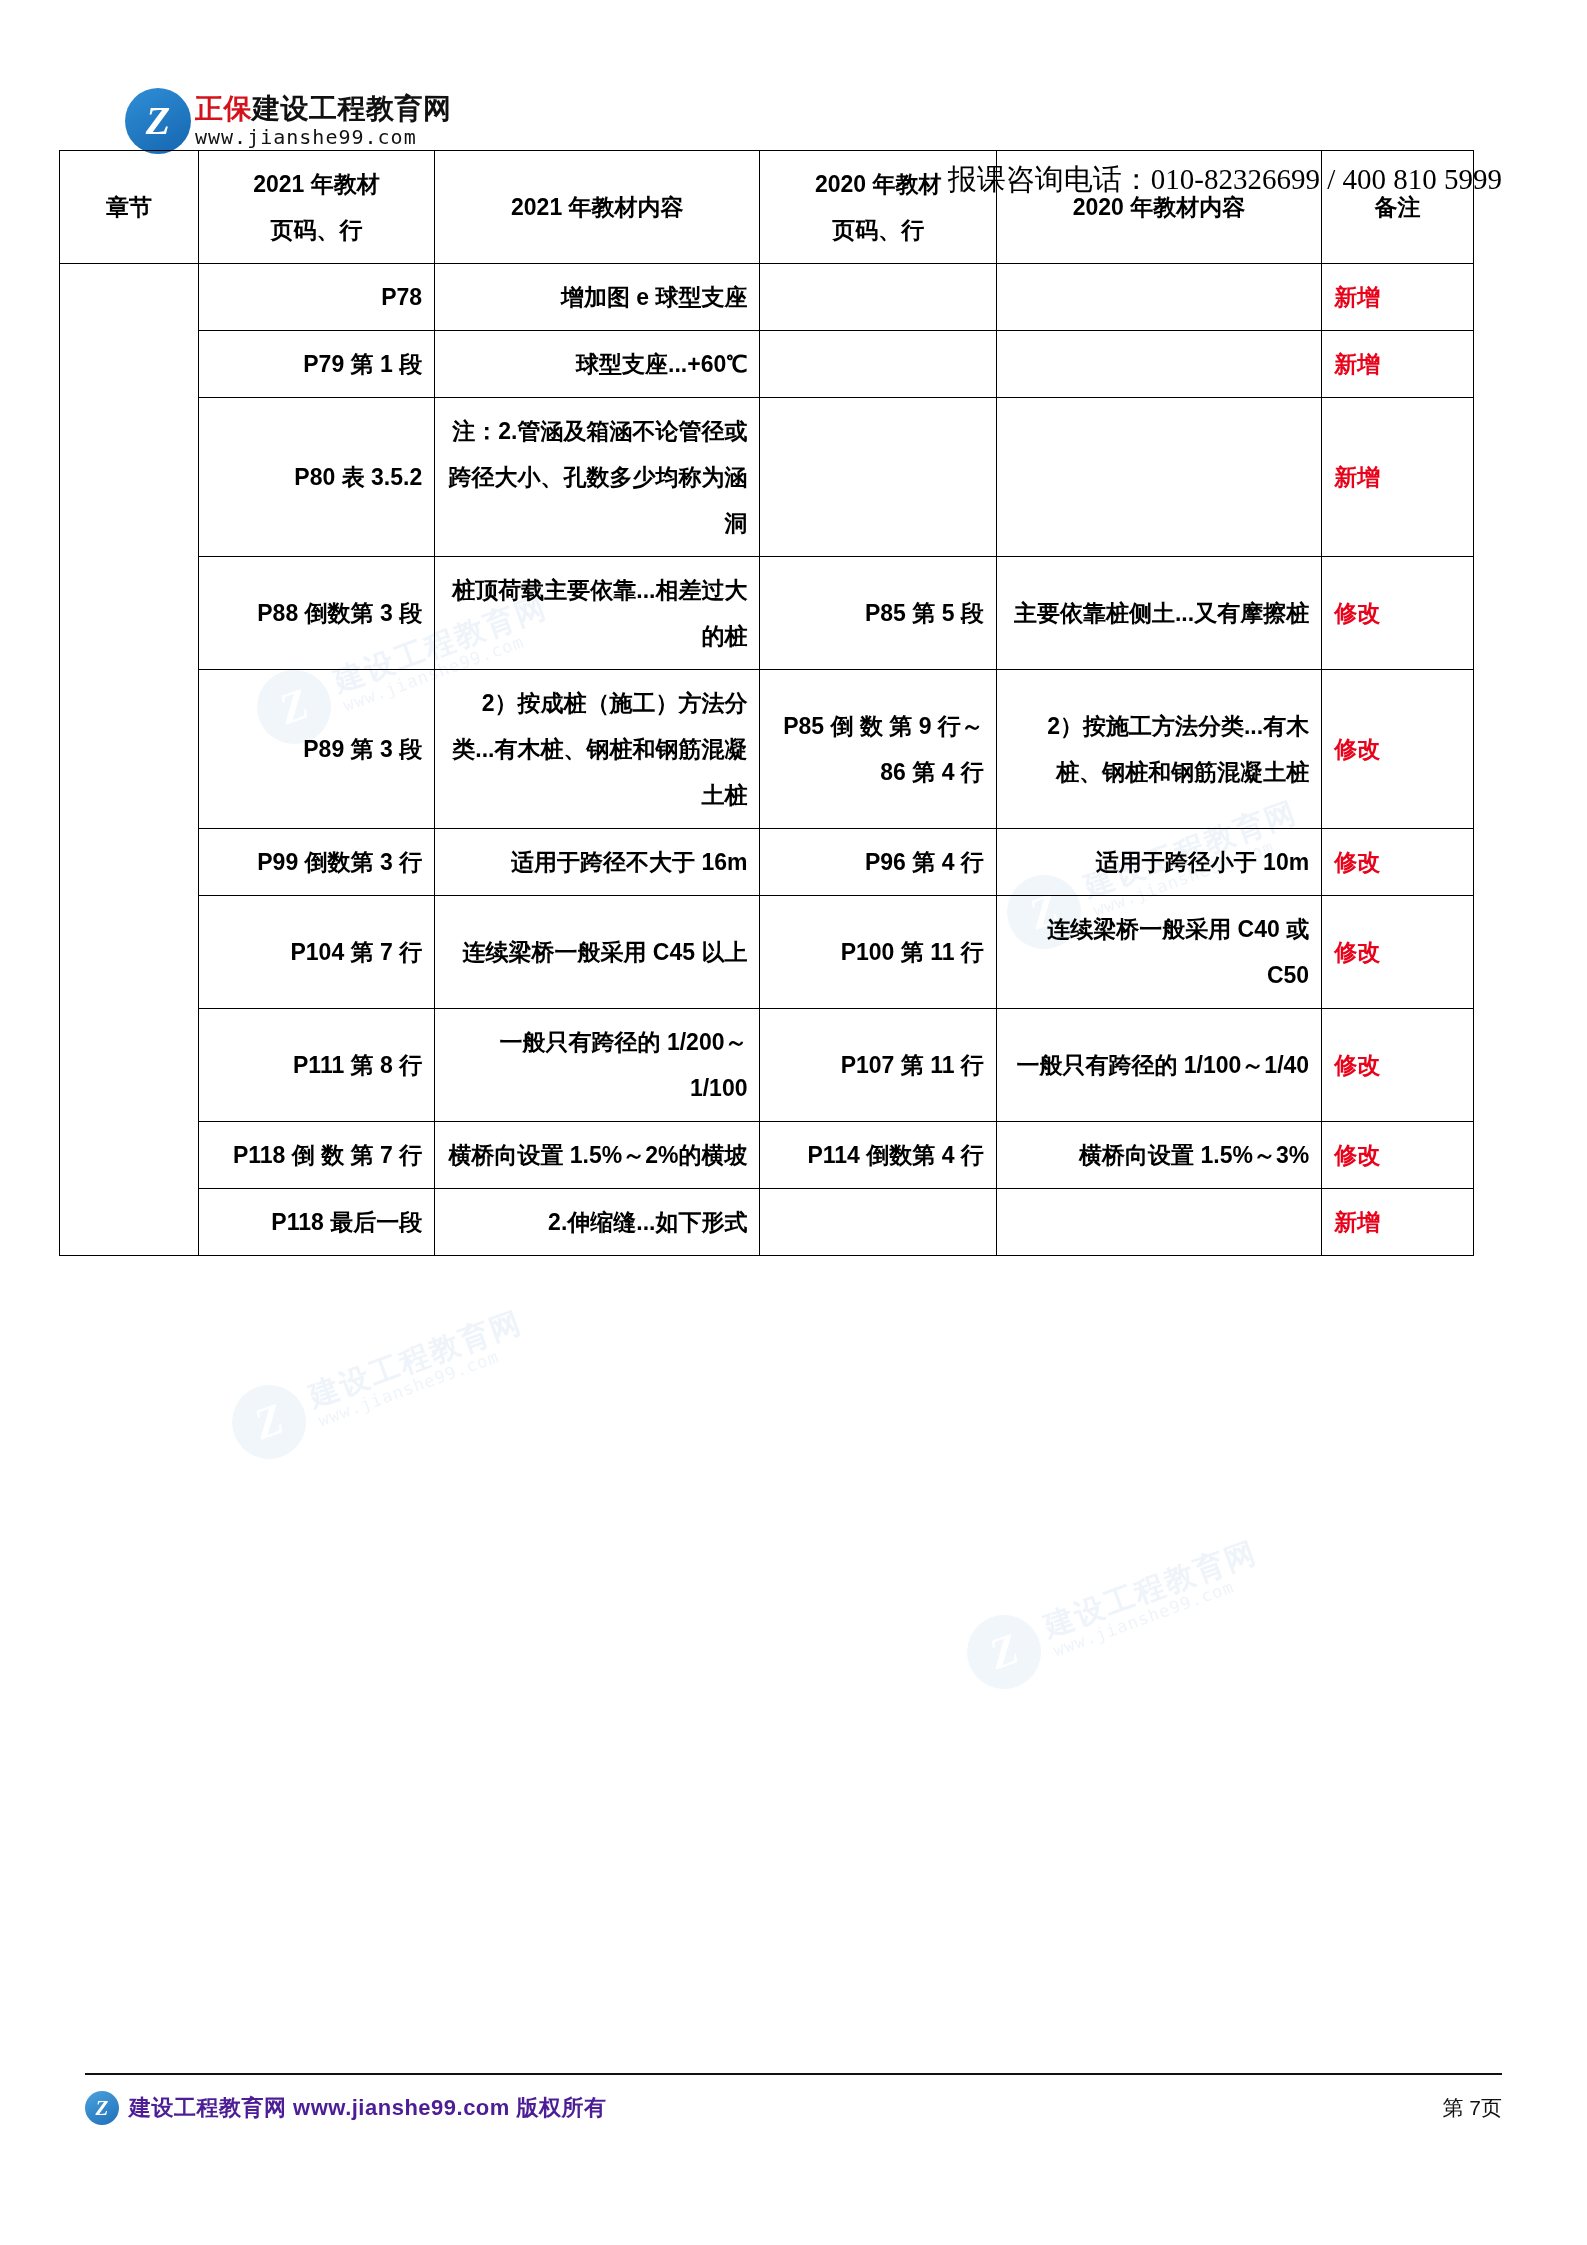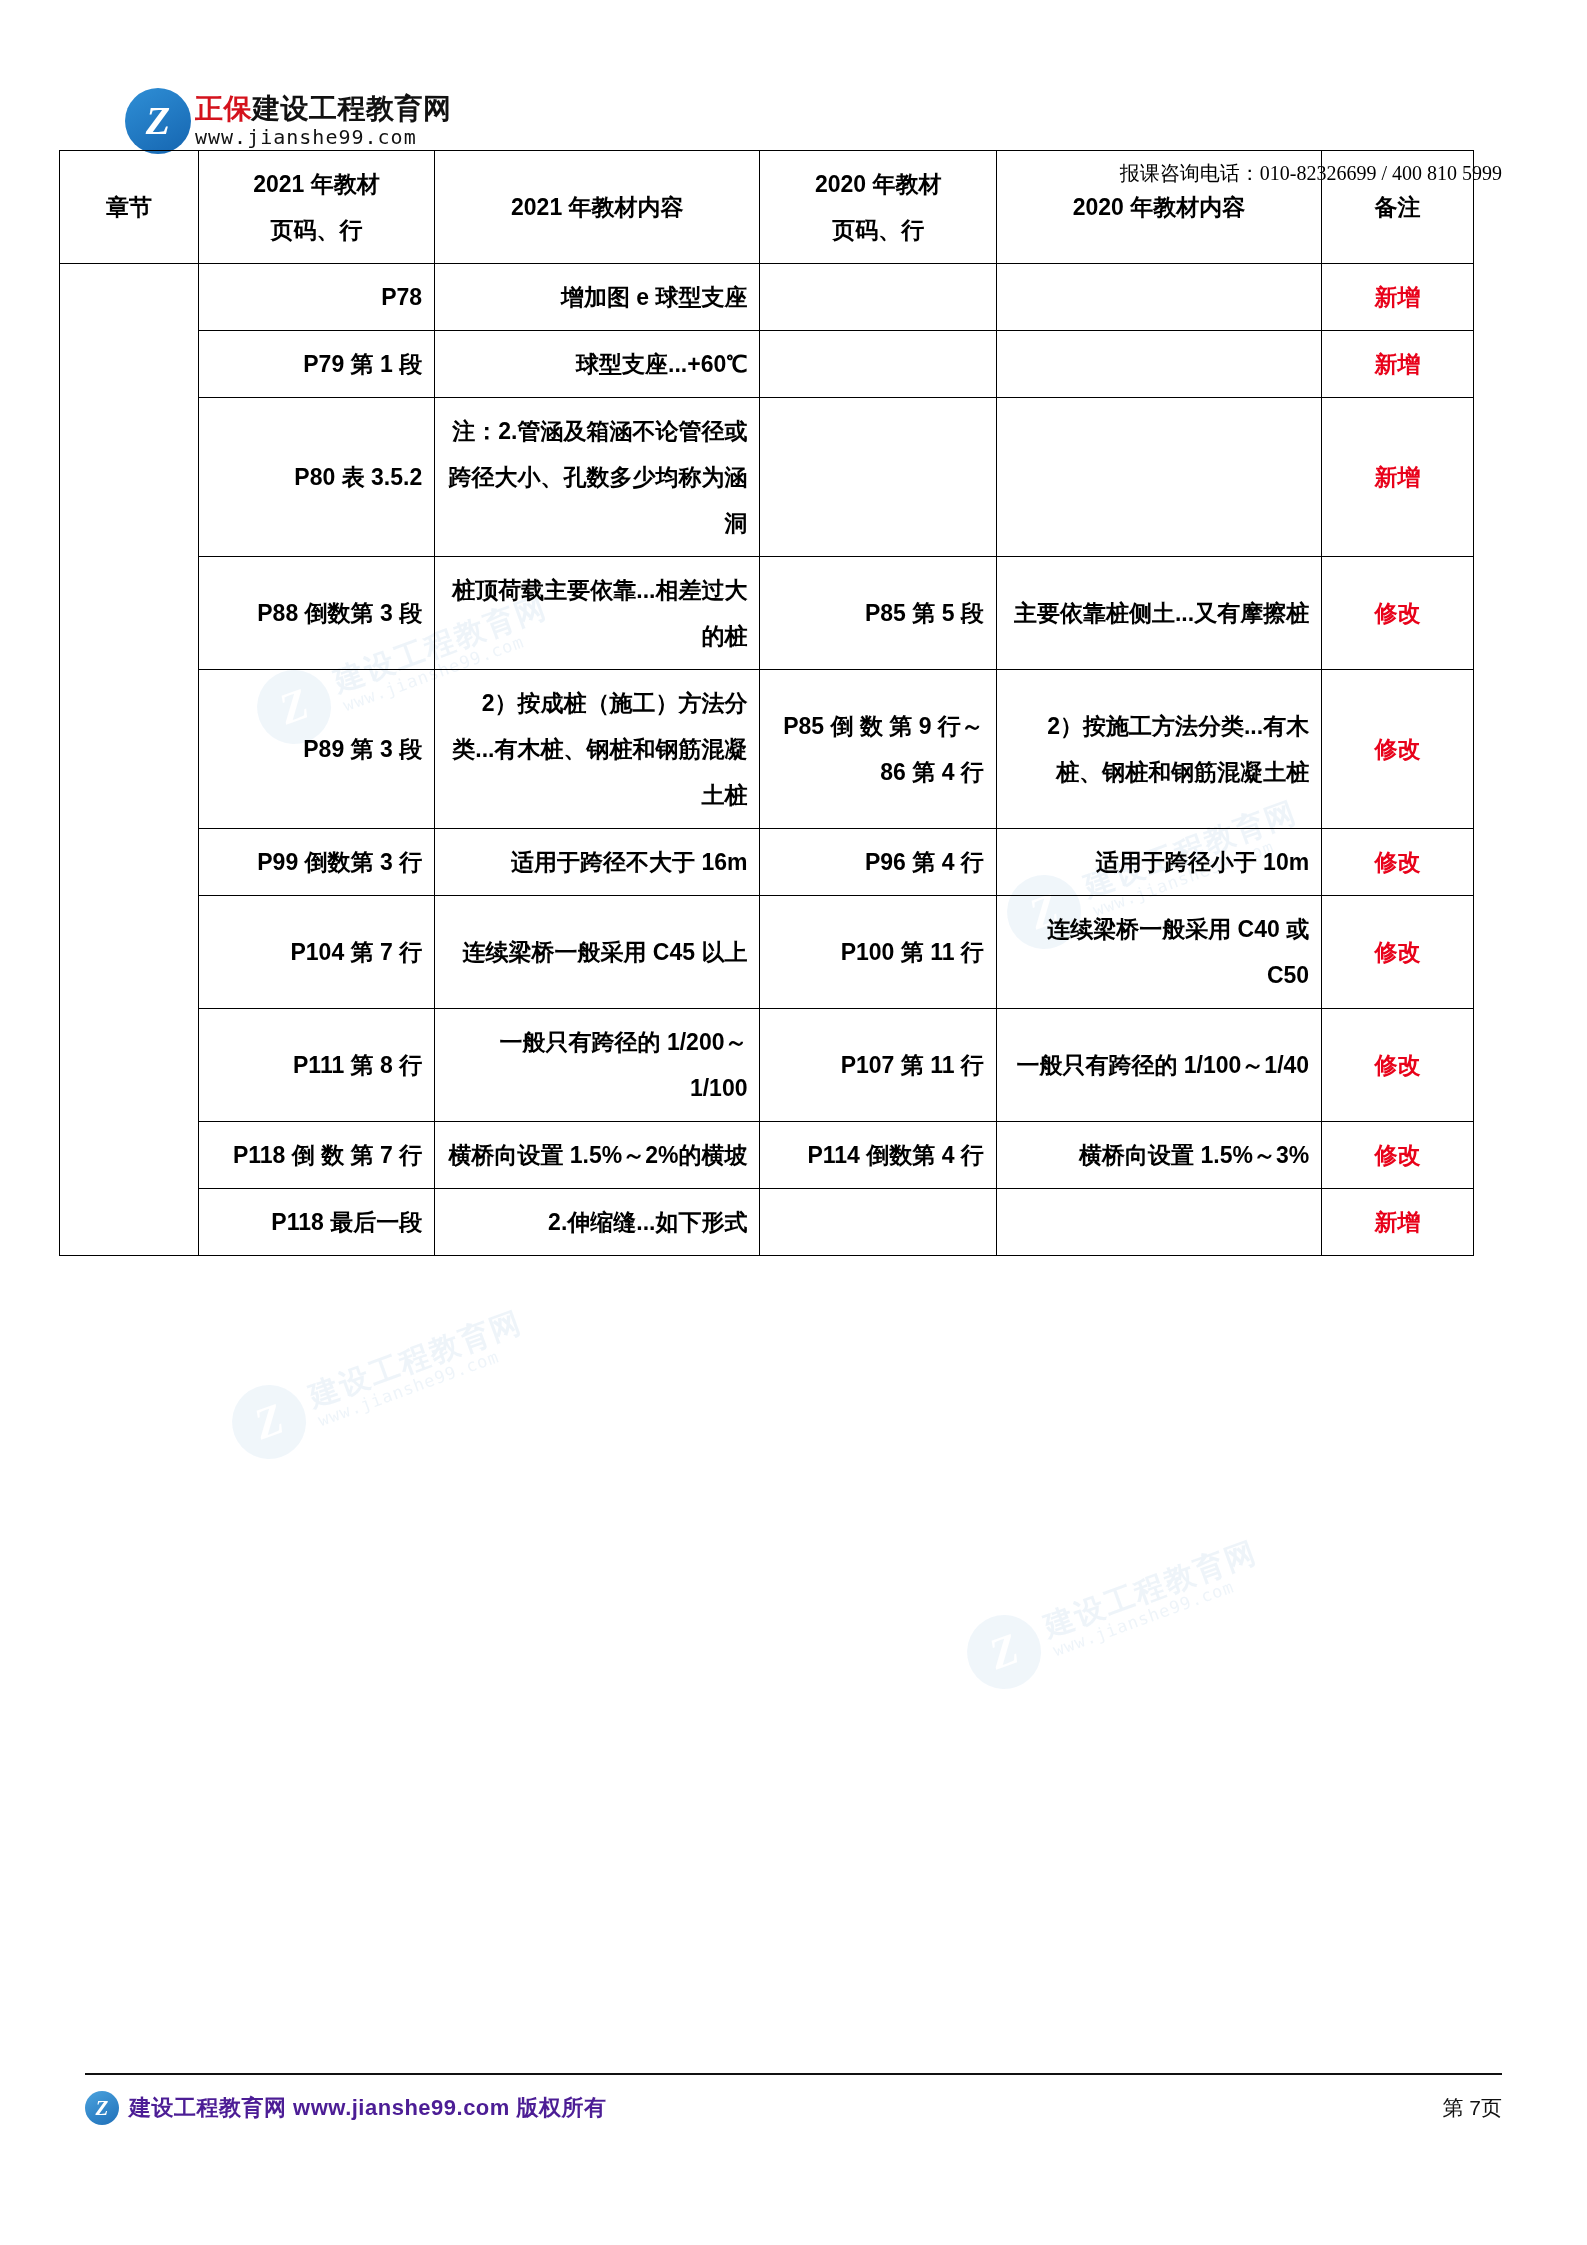--- a/index.html
+++ b/index.html
@@ -75,21 +75,21 @@
     font-size: 20px;
     color: #111111;
     font-family: "DejaVu Sans Mono", monospace;
     letter-spacing: 1px;
     margin-top: 4px;
   }
   .header-phone {
     position: absolute;
     right: 0;
     top: 160px;
-    font-size: 20px;
+    font-size: 29px;
     font-family: "Liberation Serif", serif;
     color: #000000;
     white-space: nowrap;
   }
 
   
   .table-wrap {
     margin: 0 59px;
     position: relative;
     z-index: 2;
@@ -119,21 +119,20 @@
   .col-p2021   { width: 218px; }
   .col-c2021   { width: 300px; }
   .col-p2020   { width: 218px; }
   .col-c2020   { width: 300px; }
   .col-note    { width: 140px; }
 
   td.cell-text {
     text-align: right;
   }
   td.note {
-    text-align: center;
     color: #e8021a;
     font-weight: bold;
     font-size: 24px;
   }
   td.chapter {
     text-align: center;
   }
   td.empty { }
 
   

